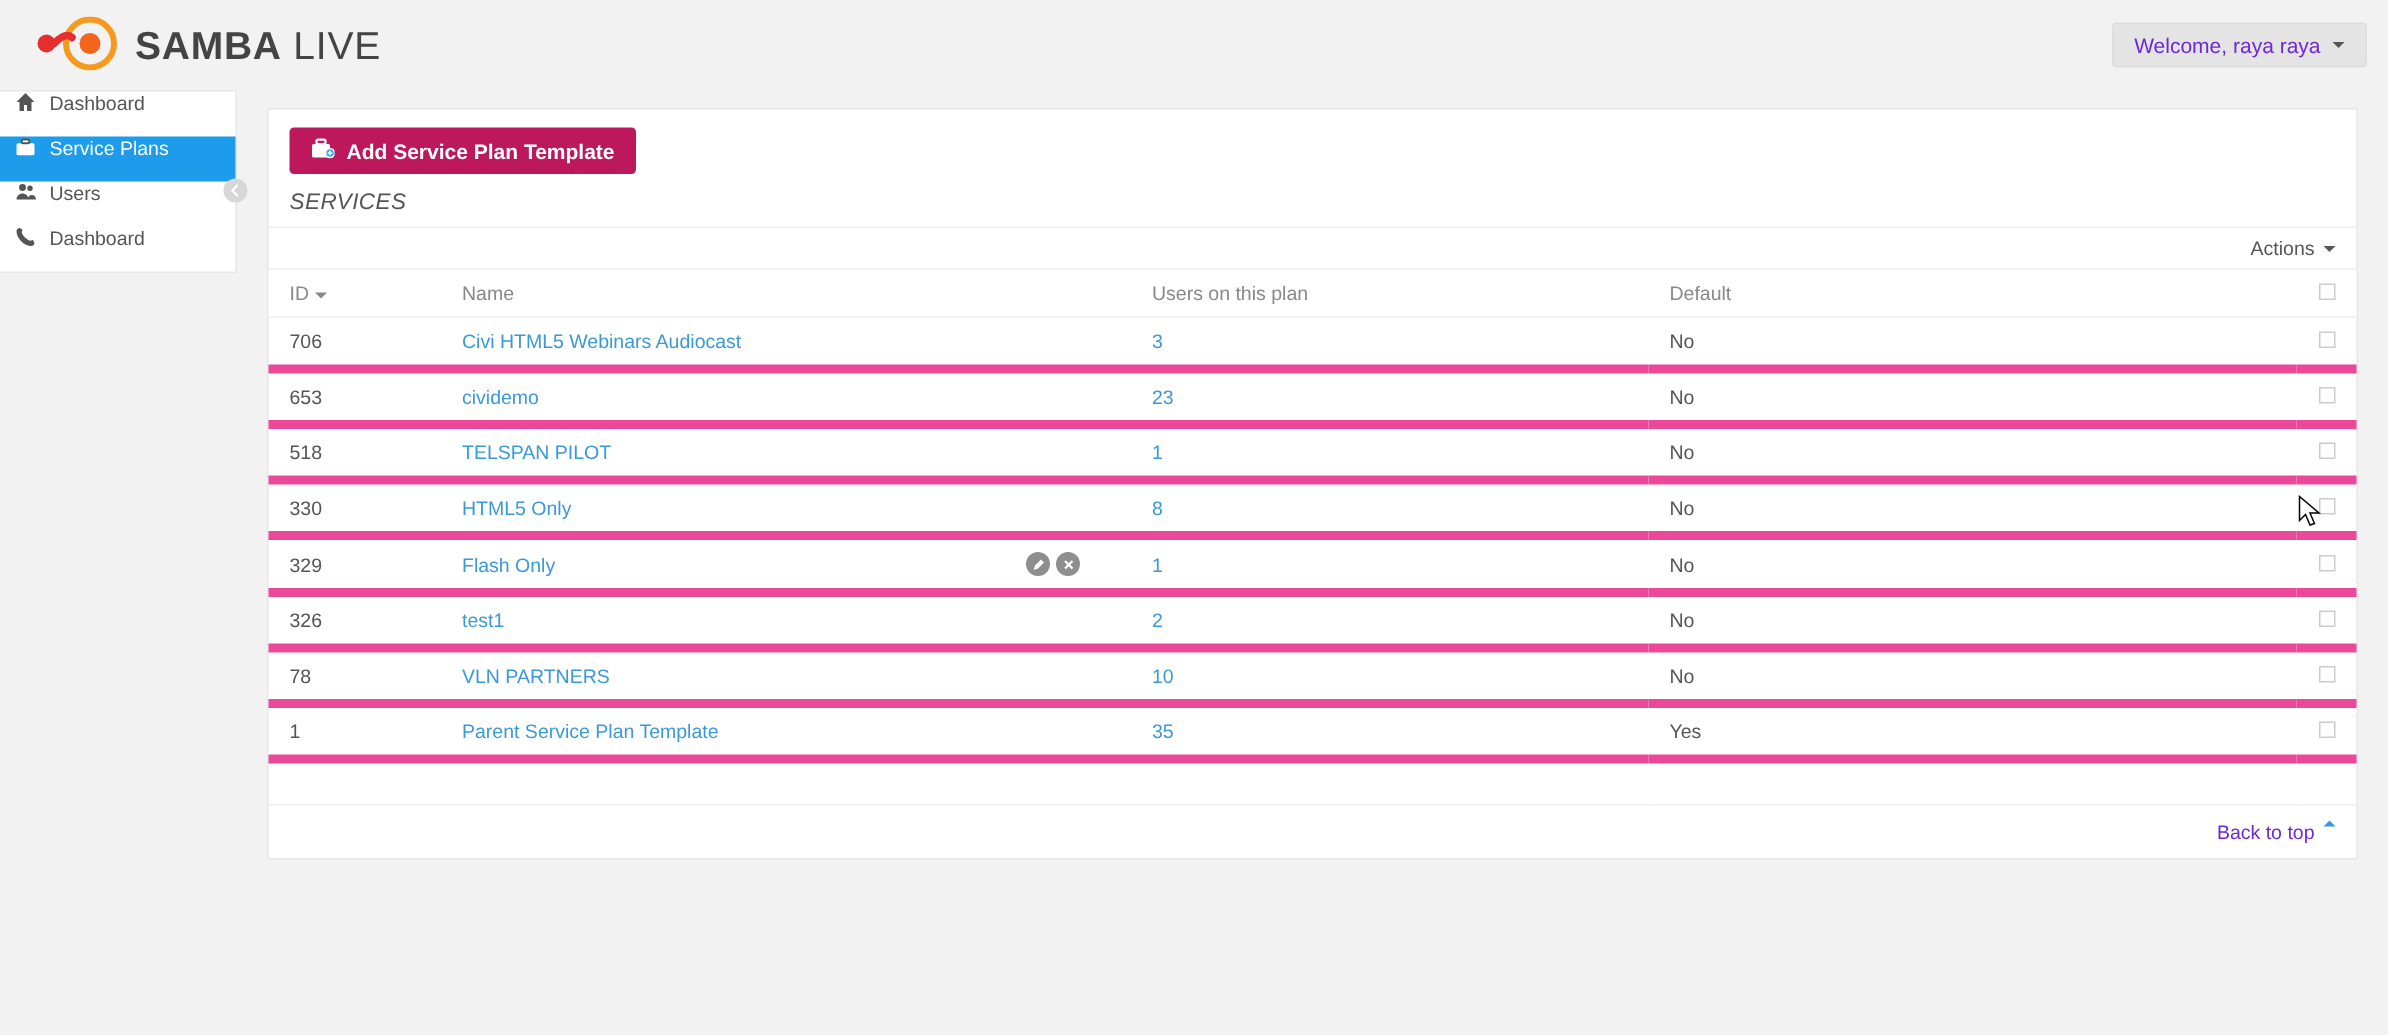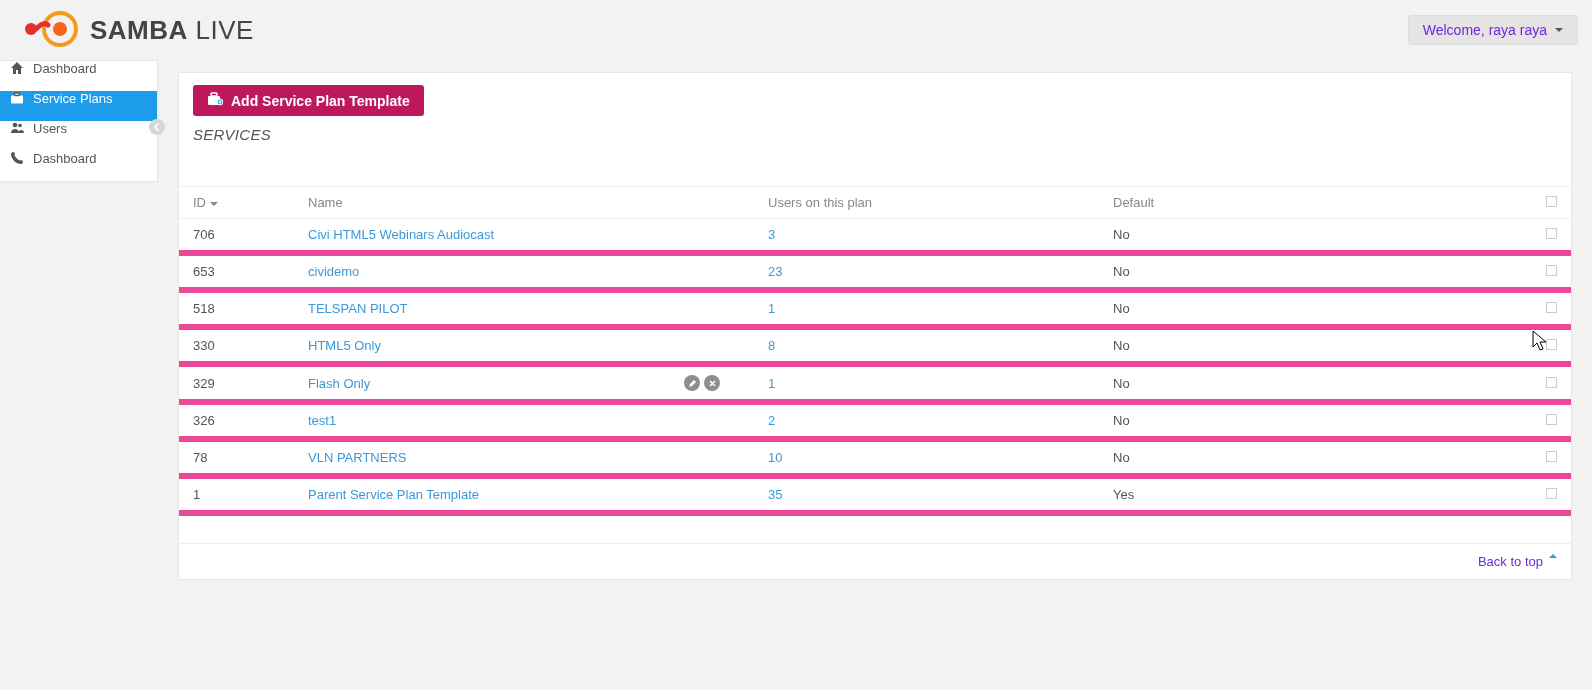--- a/index.html
+++ b/index.html
@@ -136,21 +136,20 @@
     cursor: pointer;
     display: flex;
     align-items: center;
     gap: 6px;
   }
 
   table {
     width: 100%;
     border-collapse: collapse;
     font-size: 13px;
-    margin-top: 35px;
   }
   thead th {
     text-align: left;
     font-weight: 400;
     color: #888;
     padding: 8px 14px;
     border-top: 1px solid #eee;
     border-bottom: 1px solid #eee;
     background: #fff;
   }
@@ -290,20 +289,26 @@
                 <rect x="1" y="4" width="12" height="9" rx="1" fill="#fff"></rect>
                 <rect x="4" y="1" width="6" height="3" rx="1" fill="none" stroke="#fff" stroke-width="1.5"></rect>
                 <circle cx="13" cy="10" r="3" fill="#32aeef" stroke="#fff" stroke-width="1"></circle>
                 <path d="M13 8.5v3M11.5 10h3" stroke="#fff" stroke-width="1"></path>
               </svg>
           </span>
           <span>Add Service Plan Template</span>
         </button>
       </div>
       <div class="section-title">SERVICES</div>
+      <div class="toolbar-row">
+        <div class="actions-dd">
+          <span>Actions</span>
+          <span class="caret-down"></span>
+        </div>
+      </div>
 
       <table>
         <thead>
           <tr>
             <th class="col-id">
               <span>ID</span><span class="sort-caret"></span>
             </th>
             <th class="col-name"><span>Name</span></th>
             <th class="col-users"><span>Users on this plan</span></th>
             <th class="col-def"><span>Default</span></th>

